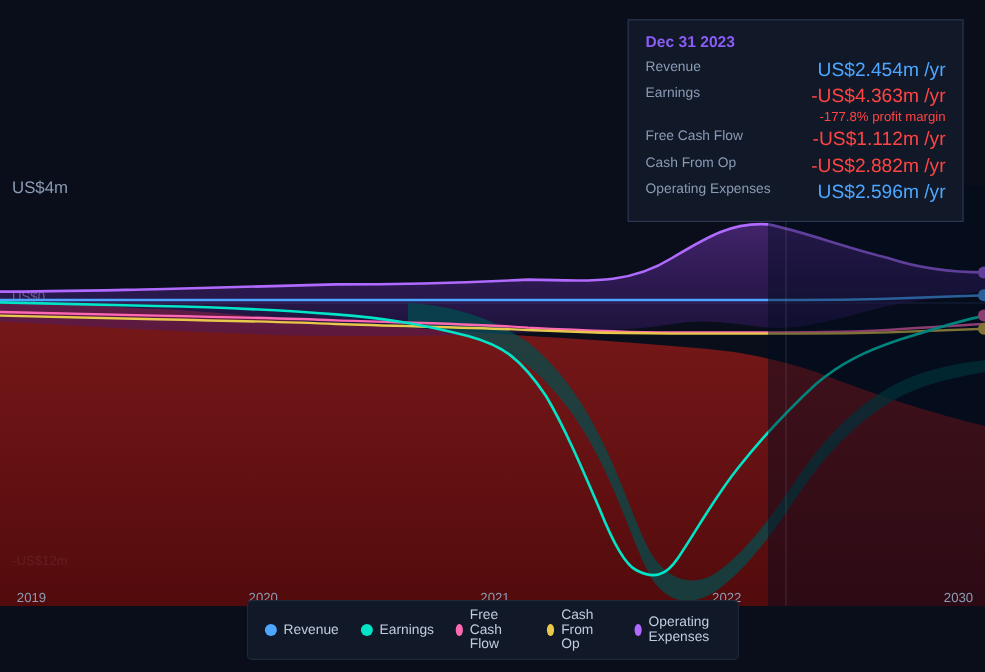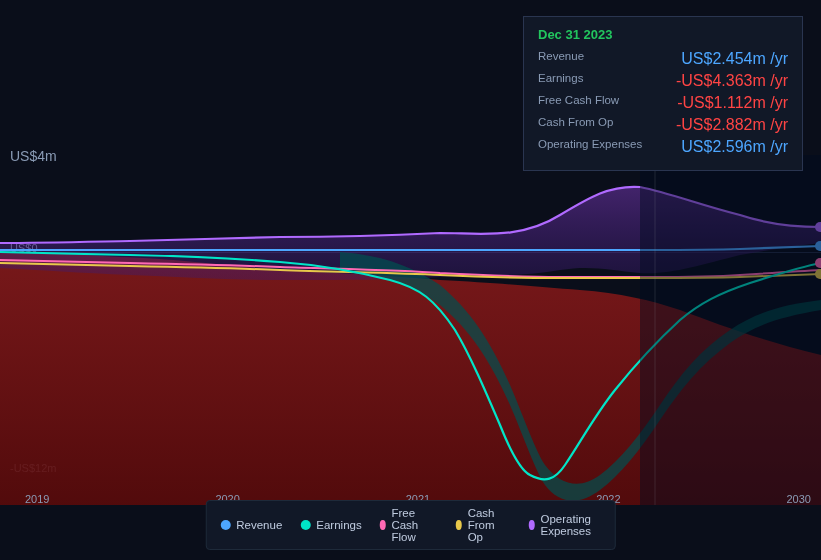--- a/index.html
+++ b/index.html
@@ -17,21 +17,21 @@
       position: absolute;
       top: 16px;
       right: 18px;
       background: #111827;
       border: 1px solid #2a3550;
       padding: 10px 14px;
       min-width: 280px;
       z-index: 10;
     }
     .tooltip-title {
-      color: #22c55e;
+      color: #8b5cf6;
       font-size: 13px;
       font-weight: bold;
       margin-bottom: 8px;
     }
     .tooltip-row {
       display: flex;
       justify-content: space-between;
       align-items: flex-start;
       margin-bottom: 4px;
     }
@@ -157,20 +157,21 @@
 <div class="tooltip">
   <div class="tooltip-title">Dec 31 2023</div>
   <div class="tooltip-row">
     <span class="tooltip-label">Revenue</span>
     <span class="tooltip-value blue">US$2.454m /yr</span>
   </div>
   <div class="tooltip-row">
     <span class="tooltip-label">Earnings</span>
     <span class="tooltip-value red">-US$4.363m /yr</span>
   </div>
+  <div class="tooltip-sub">-177.8% profit margin</div>
   <div class="tooltip-row">
     <span class="tooltip-label">Free Cash Flow</span>
     <span class="tooltip-value red">-US$1.112m /yr</span>
   </div>
   <div class="tooltip-row">
     <span class="tooltip-label">Cash From Op</span>
     <span class="tooltip-value red">-US$2.882m /yr</span>
   </div>
   <div class="tooltip-row">
     <span class="tooltip-label">Operating Expenses</span>
@@ -227,21 +228,21 @@
     <circle cx="820" cy="91" r="5" fill="#4da6ff"></circle>
     <circle cx="820" cy="108" r="5" fill="#ff69b4"></circle>
     <circle cx="820" cy="119" r="5" fill="#e8c84a"></circle>
 
     <line x1="655" y1="0" x2="655" y2="350" stroke="rgba(255,255,255,0.2)" stroke-width="1"></line>
   </svg>
 </div>
 
 <div class="right-overlay"></div>
 
-<div style="position:absolute; bottom:55px; left:25px; right:10px; display:flex; justify-content:space-between; padding-top:6px;">
+<div style="position:absolute; bottom:55px; left:14px; right:10px; display:flex; justify-content:space-between; padding-top:6px;">
   <span class="x-label">2019</span>
   <span class="x-label">2020</span>
   <span class="x-label">2021</span>
   <span class="x-label">2022</span>
   <span class="x-label">2030</span>
 </div>
 
 <div class="legend">
   <div class="legend-item">
     <div class="legend-dot" style="background:#4da6ff;"></div>

